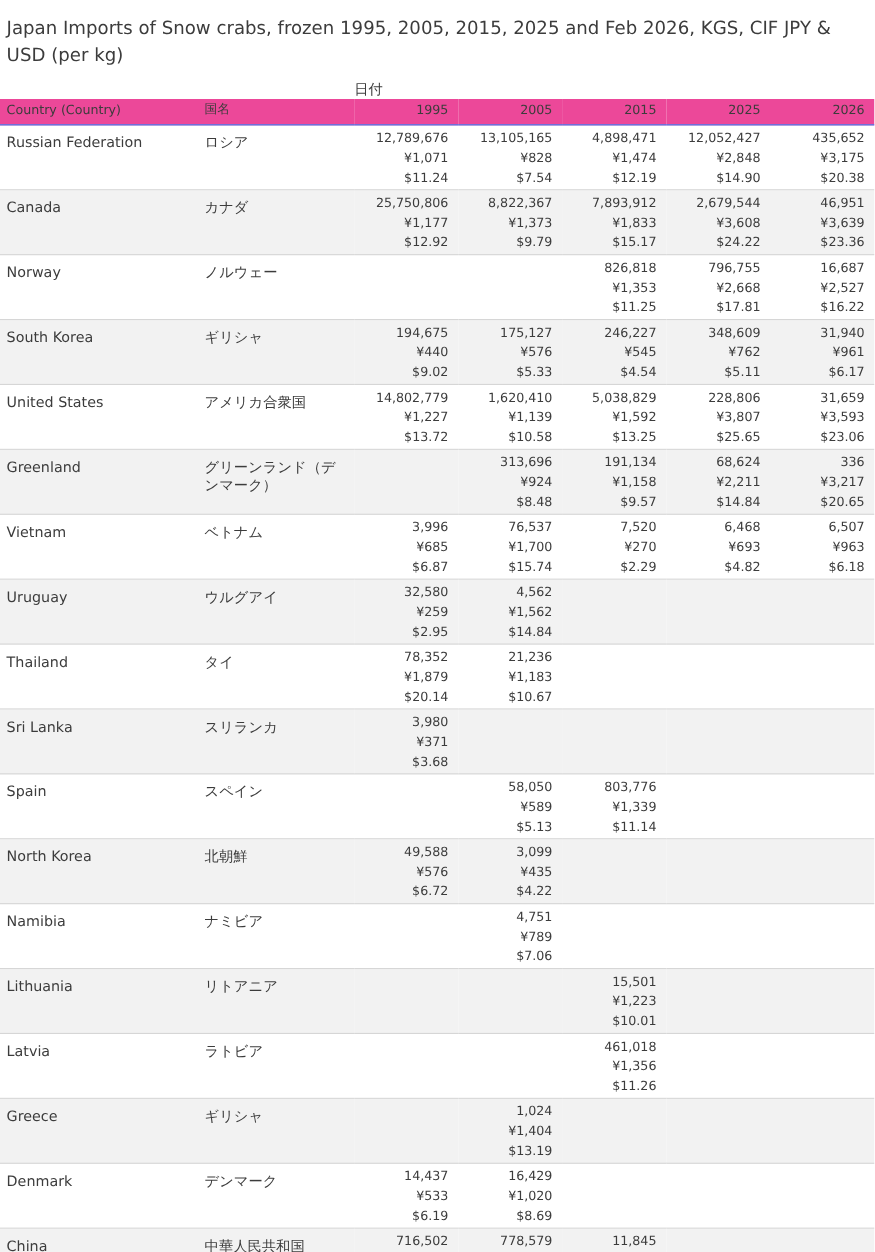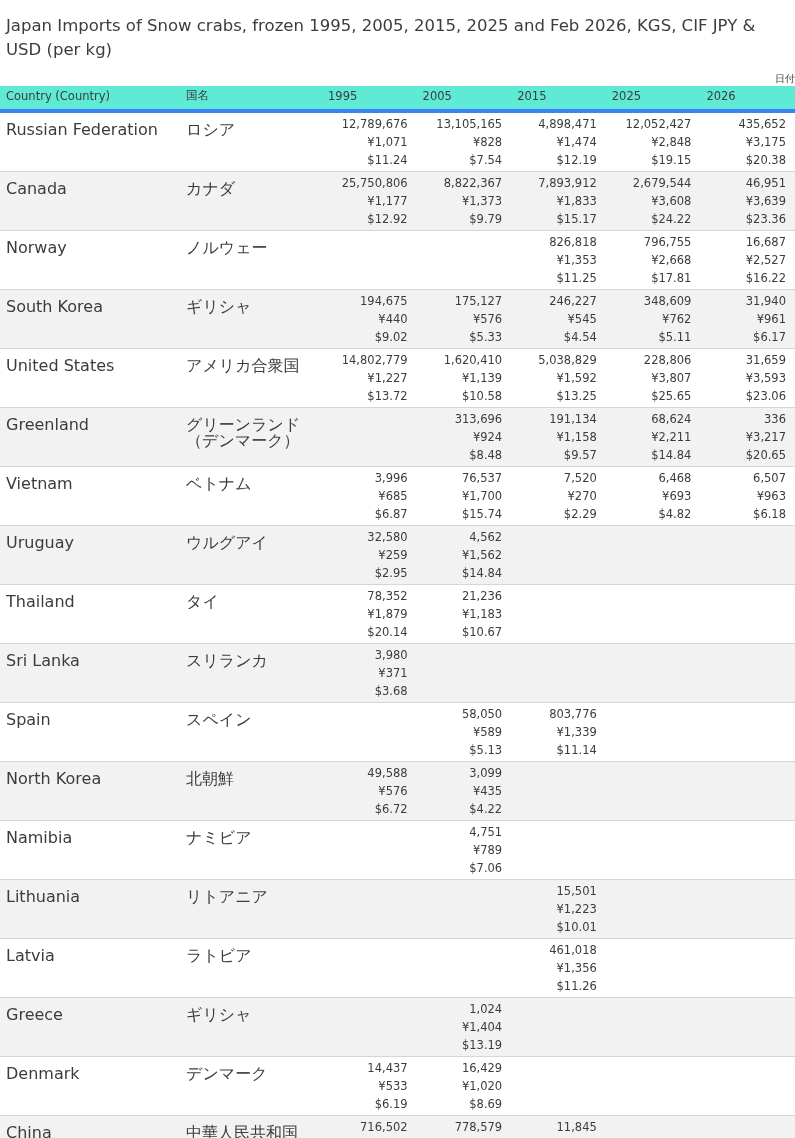--- a/index.html
+++ b/index.html
@@ -33,49 +33,50 @@
   }
   table.report col.c-country { width: 180px; }
   table.report col.c-jp      { width: 142px; }
   table.report col.c-val     { width: 94.6px; }
 
   .hdr-date-row td {
     border: none;
     padding: 0;
   }
   .hdr-date {
-    text-align: right;
-    font-size: 10px;
+    text-align: left;
+    font-size: 13px;
     color: #3c3c3c;
     padding: 4px 0 6px 0;
   }
   .hdr-row td {
-    border-bottom: 4px solid #3b82f6;
+    border-bottom: 1px solid #3b82f6;
     padding: 2px 8px 6px 6px;
     font-size: 11.5px;
     color: #3c3c3c;
     vertical-align: bottom;
-    background: #5eead4;
+    background: #ec4899;
   }
   .hdr-row td.num {
+    text-align: right;
     padding-right: 9px;
   }
 
   tbody tr.grp td {
     vertical-align: top;
     padding: 0;
     border-bottom: 1px solid #d6d6d6;
   }
   tbody tr.grp.alt td {
     background: #f2f2f2;
   }
   tbody tr.grp td.lbl {
     padding: 9px 6px 9px 6px;
     color: #3c3c3c;
-    font-size: 16px;
+    font-size: 13px;
     line-height: 16px;
   }
   tbody tr.grp td.lbl.jp {
     padding-left: 6px;
     margin-left: 42px;
   }
   .cellstack {
     display: flex;
     flex-direction: column;
     justify-content: flex-start;
@@ -149,21 +150,21 @@
             <div class="cellstack">
               <span>4,898,471</span>
               <span>¥1,474</span>
               <span>$12.19</span>
             </div>
           </td>
           <td>
             <div class="cellstack">
               <span>12,052,427</span>
               <span>¥2,848</span>
-              <span>$19.15</span>
+              <span>$14.90</span>
             </div>
           </td>
           <td>
             <div class="cellstack">
               <span>435,652</span>
               <span>¥3,175</span>
               <span>$20.38</span>
             </div>
           </td>
         </tr>

